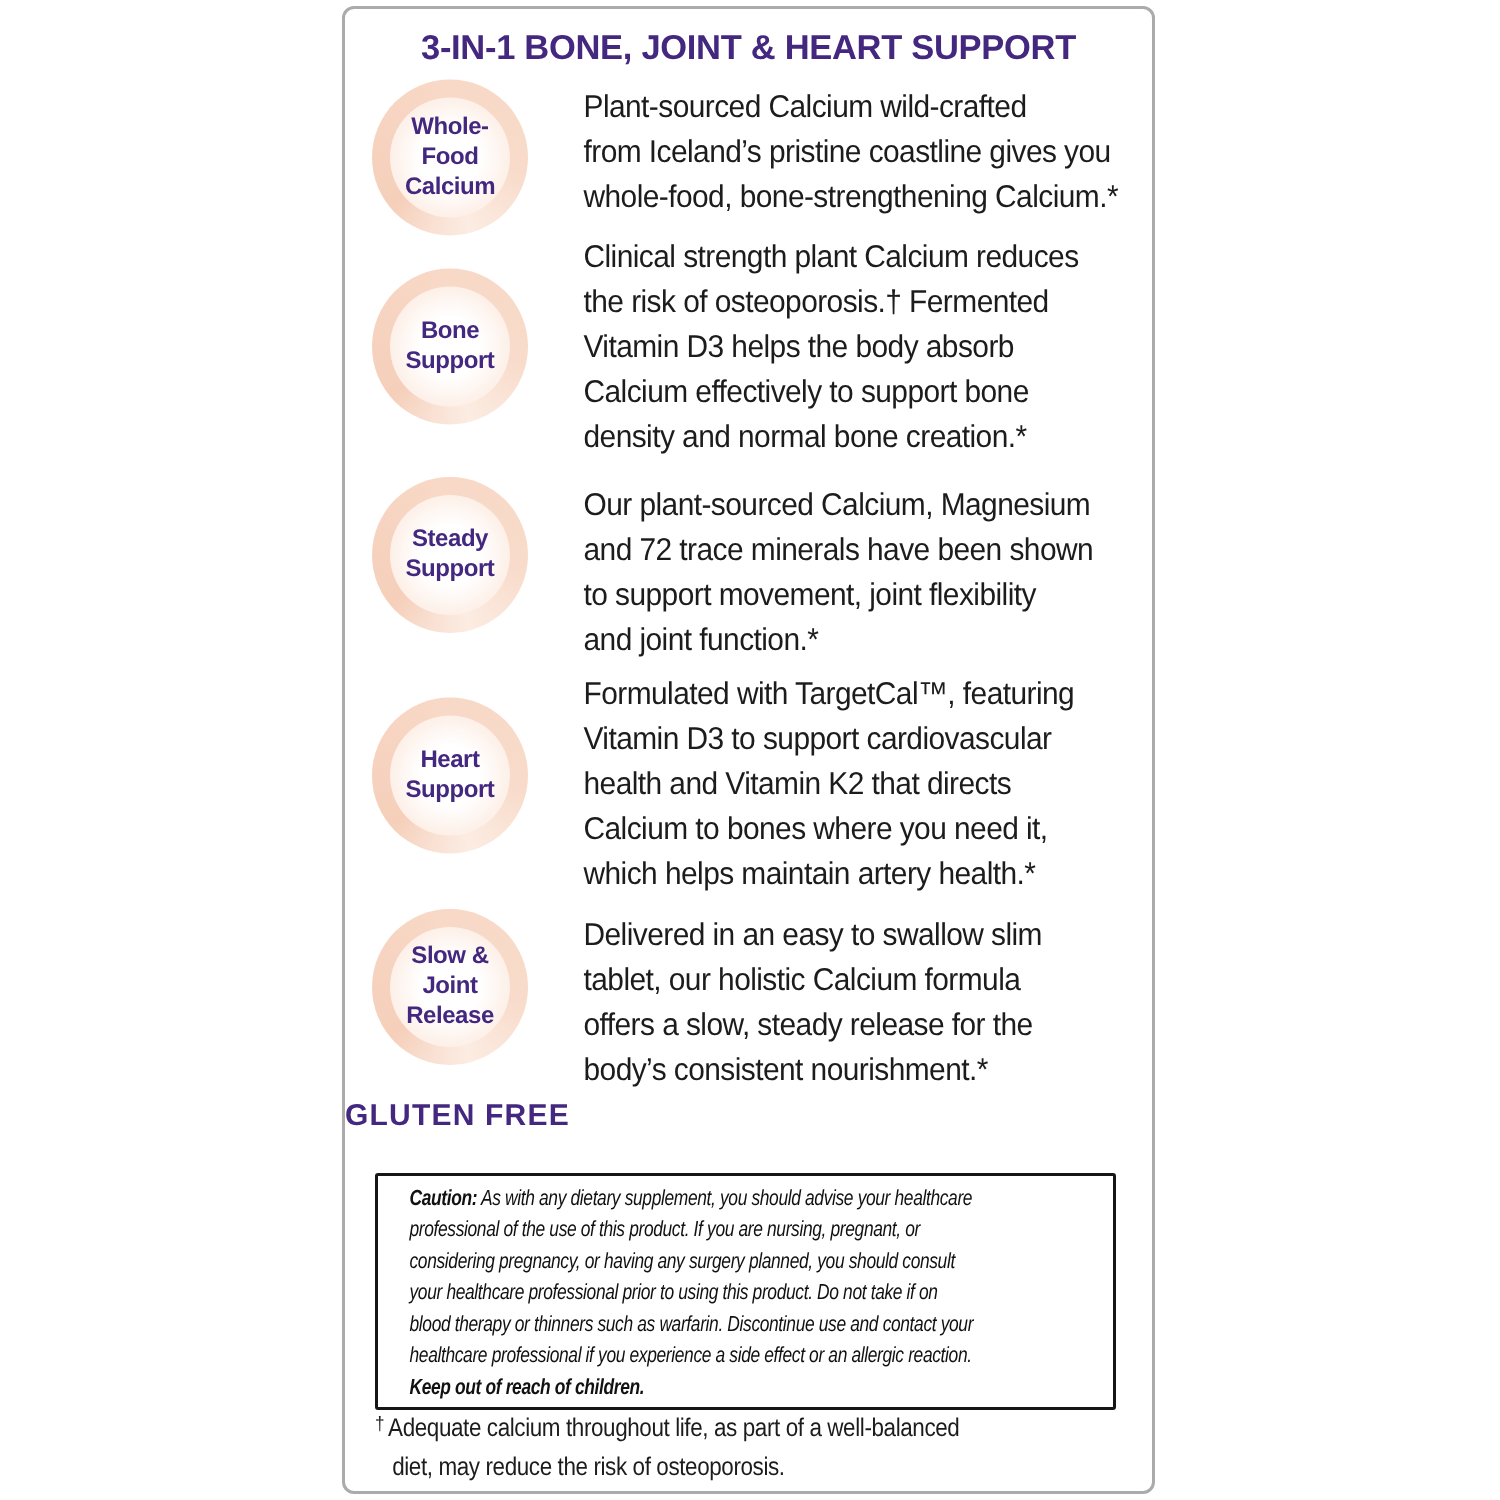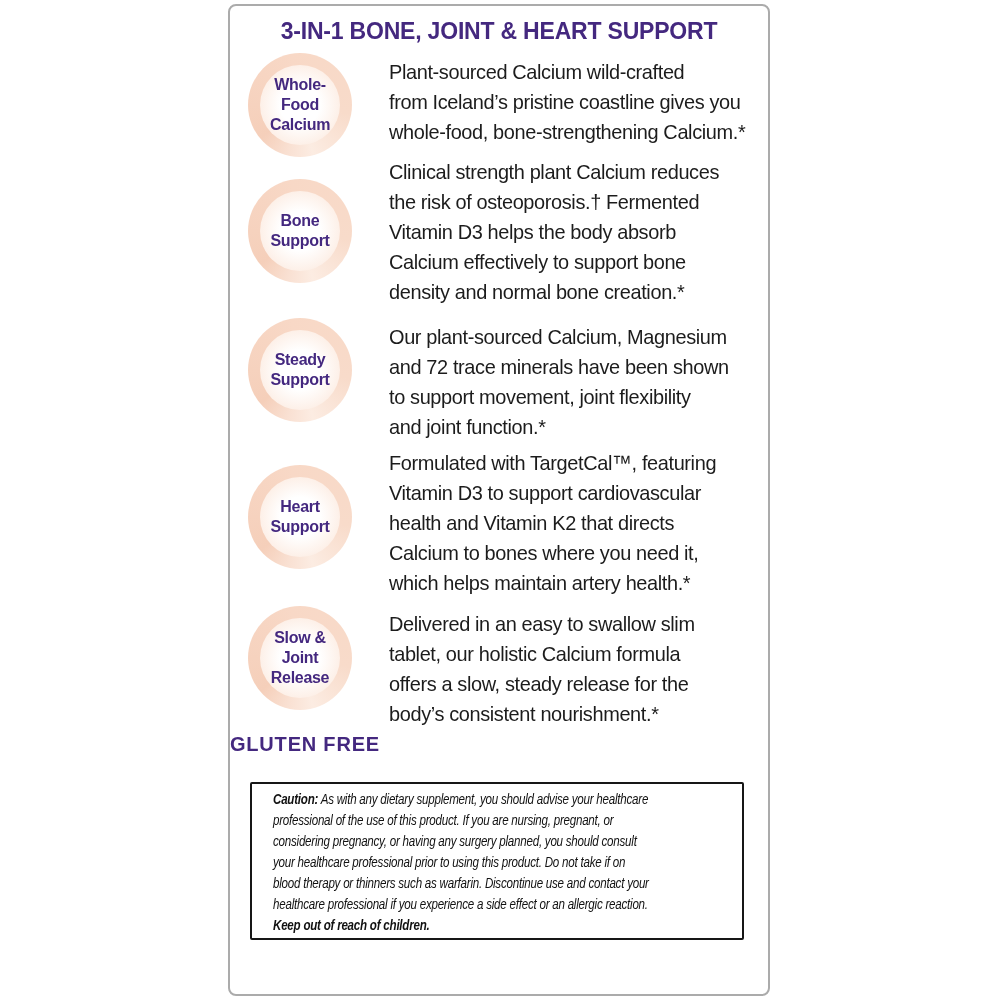--- a/index.html
+++ b/index.html
@@ -133,15 +133,21 @@
       <div>
           <div class="caution-line">professional of the use of this product. If you are nursing, pregnant, or</div>
           <div class="caution-line">considering pregnancy, or having any surgery planned, you should consult</div>
           <div class="caution-line">your healthcare professional prior to using this product. Do not take if on</div>
           <div class="caution-line">blood therapy or thinners such as warfarin. Discontinue use and contact your</div>
           <div class="caution-line">healthcare professional if you experience a side effect or an allergic reaction.</div>
         </div>
       <div class="caution-line caution-bold">Keep out of reach of children.</div>
     </div>
 
+    <div class="footnote">
+      <div class="fn-line">
+        <span class="fn-dagger">†</span><span>Adequate calcium throughout life, as part of a well-balanced</span>
+      </div>
+      <div class="fn-line fn-indent">diet, may reduce the risk of osteoporosis.</div>
+    </div>
 
   </div>
 </div>
 
 </body></html>

